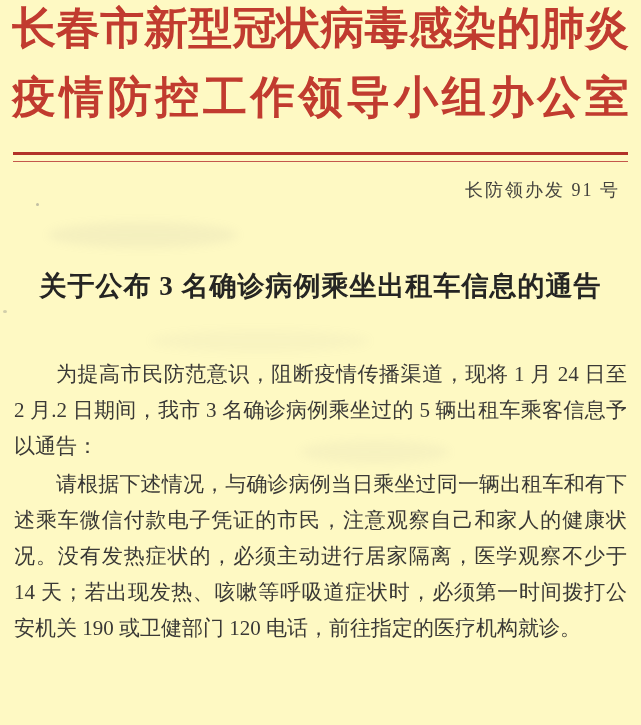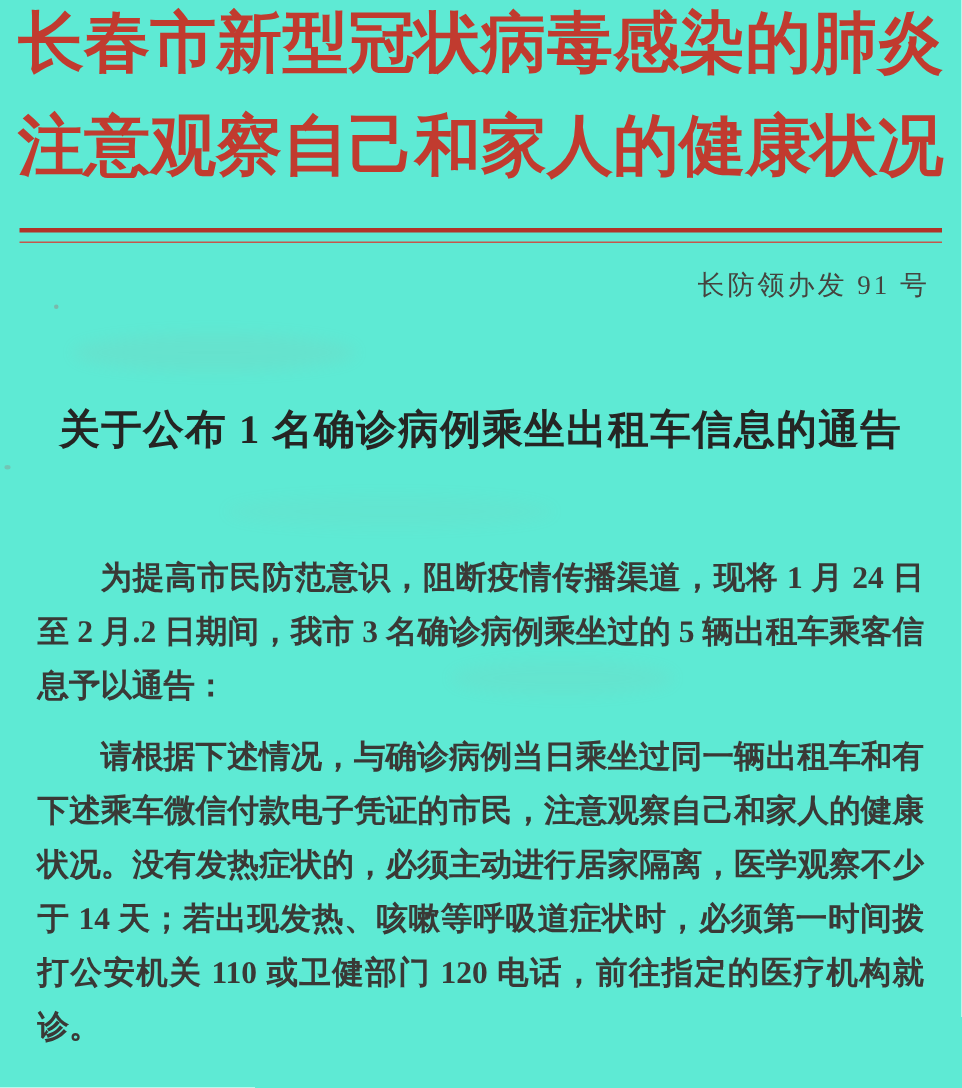--- a/index.html
+++ b/index.html
@@ -4,21 +4,21 @@
 <style>
   html, body {
     margin: 0;
     padding: 0;
     background: #ffffff;
   }
   .page {
     position: relative;
     width: 641px;
     height: 725px;
-    background: #5eead4;
+    background: #fef9c3;
     overflow: hidden;
     font-family: "Liberation Serif", "DejaVu Serif", serif;
   }
 
   
   .letterhead {
     position: absolute;
     top: -6px;
     left: 12px;
     width: 617px;
@@ -80,23 +80,22 @@
     top: 356px;
     left: 14px;
     width: 613px;
     font-size: 21px;
     line-height: 36px;
     color: #3a3936;
     text-align: justify;
     text-justify: inter-ideograph;
   }
   .doc-body p {
-    margin: 11px;
+    margin: 0;
     text-indent: 2em;
-    font-weight: bold;
   }
   .doc-body p + p {
     margin-top: 2px;
   }
 
   
   .speck {
     position: absolute;
     border-radius: 50%;
     background: #8f8f88;
@@ -115,35 +114,35 @@
   .smudge.m2 { left: 300px; top: 440px; width: 150px; height: 24px; opacity: 0.08; }
   .smudge.m3 { left: 150px; top: 330px; width: 220px; height: 22px; opacity: 0.06; }
 </style>
 </head>
 <body>
 
 <div class="page">
 
   <header class="letterhead">
     <div class="lh-line">长春市新型冠状病毒感染的肺炎</div>
-    <div class="lh-line">注意观察自己和家人的健康状况</div>
+    <div class="lh-line">疫情防控工作领导小组办公室</div>
   </header>
 
   <div class="lh-rule">
     <div class="thick"></div>
     <div class="thin"></div>
   </div>
 
   <div class="doc-number">长防领办发 91 号</div>
 
-  <h1 class="doc-title">关于公布 1 名确诊病例乘坐出租车信息的通告</h1>
+  <h1 class="doc-title">关于公布 3 名确诊病例乘坐出租车信息的通告</h1>
 
   <main class="doc-body">
     <p>为提高市民防范意识，阻断疫情传播渠道，现将 1 月 24 日至 2 月.2 日期间，我市 3 名确诊病例乘坐过的 5 辆出租车乘客信息予以通告：</p>
-    <p>请根据下述情况，与确诊病例当日乘坐过同一辆出租车和有下述乘车微信付款电子凭证的市民，注意观察自己和家人的健康状况。没有发热症状的，必须主动进行居家隔离，医学观察不少于 14 天；若出现发热、咳嗽等呼吸道症状时，必须第一时间拨打公安机关 110 或卫健部门 120 电话，前往指定的医疗机构就诊。</p>
+    <p>请根据下述情况，与确诊病例当日乘坐过同一辆出租车和有下述乘车微信付款电子凭证的市民，注意观察自己和家人的健康状况。没有发热症状的，必须主动进行居家隔离，医学观察不少于 14 天；若出现发热、咳嗽等呼吸道症状时，必须第一时间拨打公安机关 190 或卫健部门 120 电话，前往指定的医疗机构就诊。</p>
   </main>
 
   <span class="speck s1"></span>
   <span class="speck s2"></span>
   <span class="smudge m1"></span>
   <span class="smudge m2"></span>
   <span class="smudge m3"></span>
 
 </div>
 

